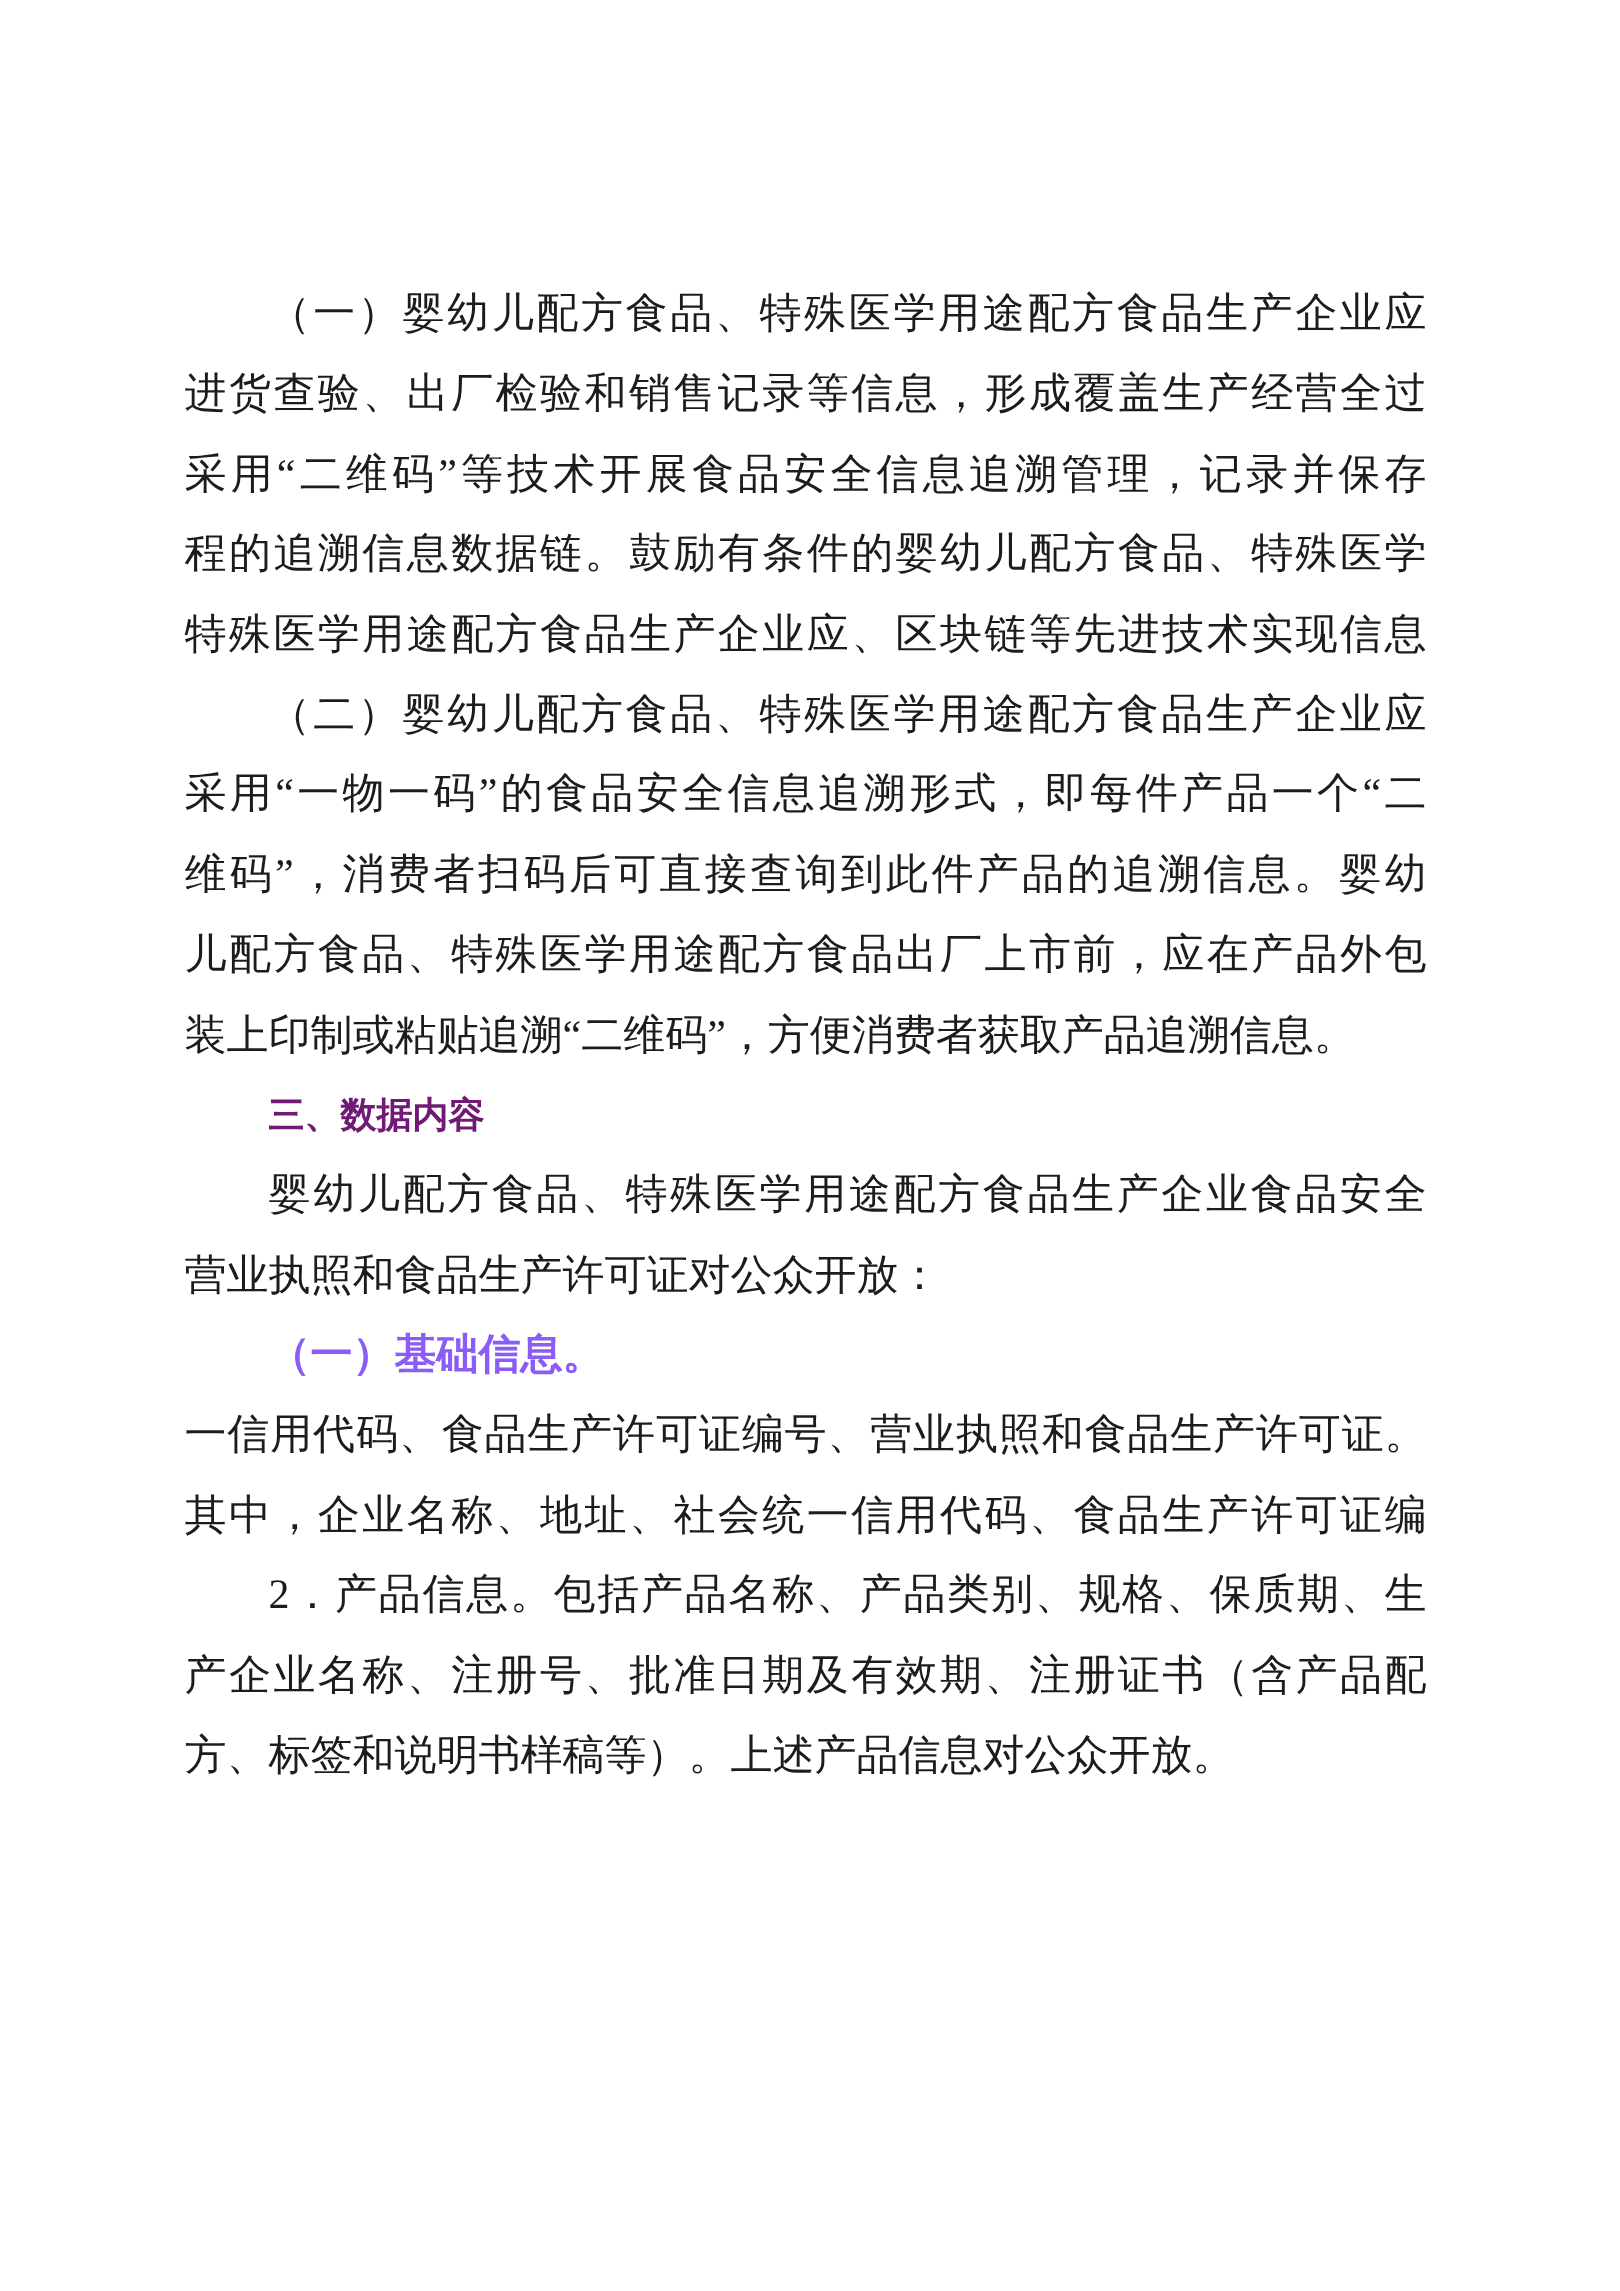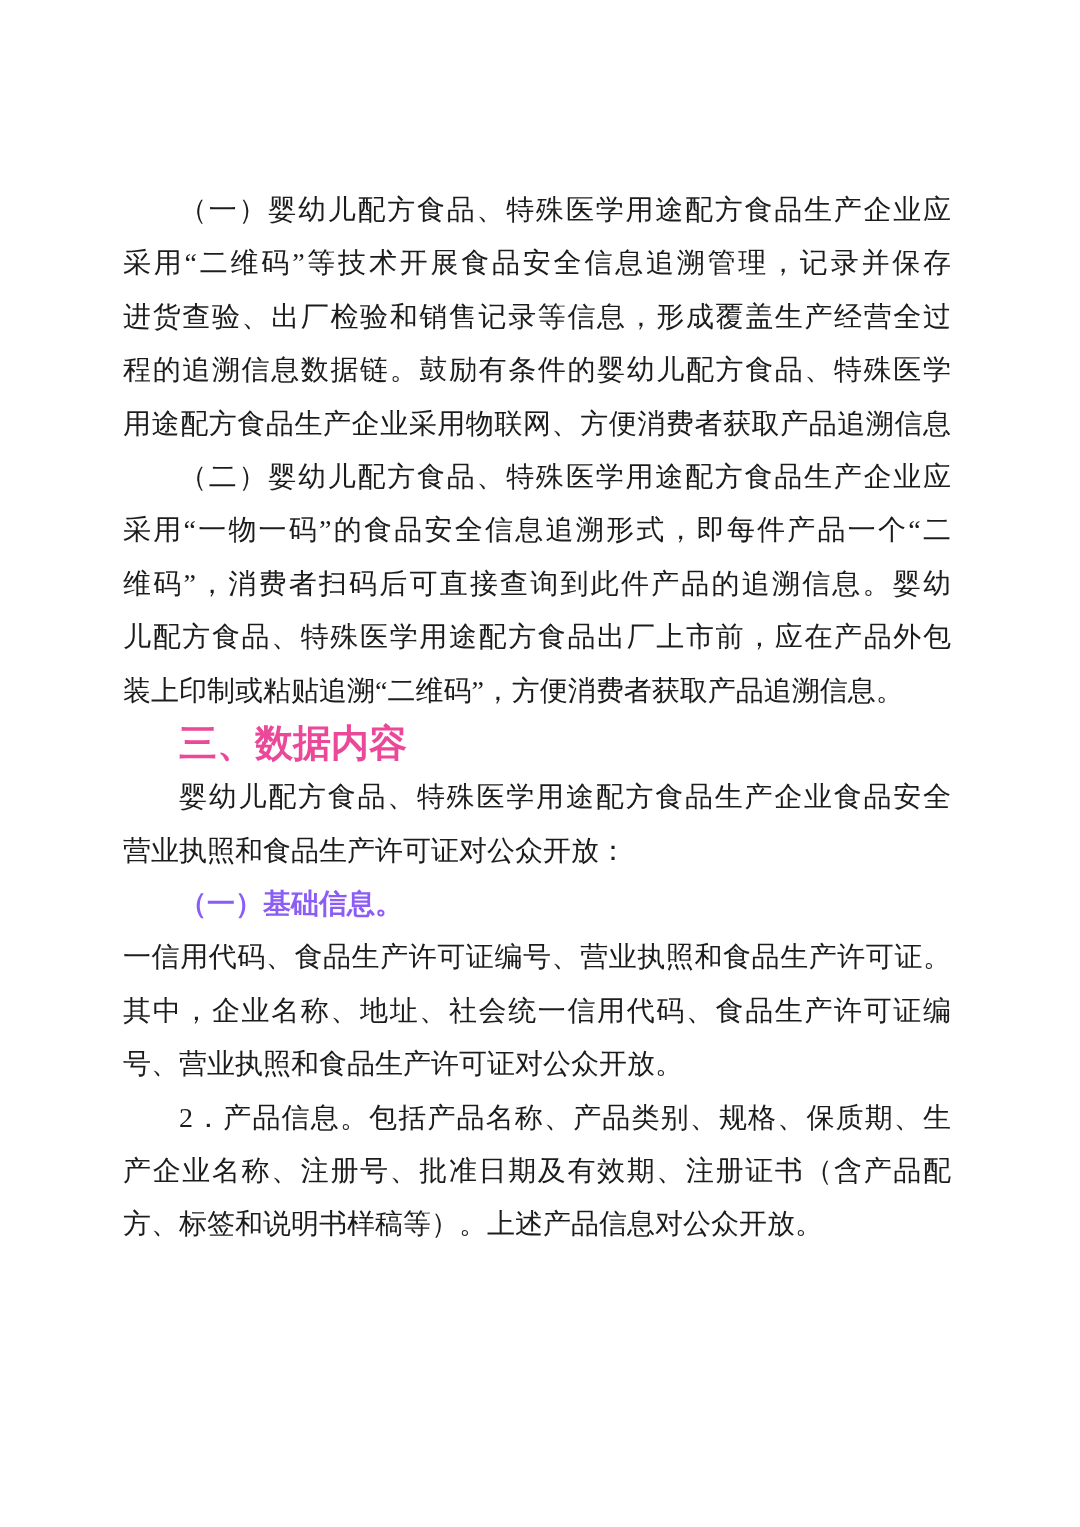--- a/index.html
+++ b/index.html
@@ -35,22 +35,22 @@
   .line.fill {
     text-align: justify;
     text-align-last: justify;
   }
   .line.indent {
     padding-left: 56px;
   }
   .para.heading .line {
     font-family: "Liberation Sans", "DejaVu Sans", sans-serif;
     font-weight: 700;
-    font-size: 38px;
-    color: #ec4899;
+    font-size: 24px;
+    color: #701a75;
   }
   .para.subheading .line {
     font-weight: 700;
     font-size: 28px;
     color: #8b5cf6;
   }
   .footer {
     position: absolute;
     left: 170px;
     top: 1362px;
@@ -61,24 +61,24 @@
     letter-spacing: 2px;
   }
 </style>
 </head>
 <body>
 
 <div class="page">
   <div class="content">
       <div class="para body">
         <div class="line indent fill">（一）婴幼儿配方食品、特殊医学用途配方食品生产企业应</div>
+        <div class="line fill">进货查验、出厂检验和销售记录等信息，形成覆盖生产经营全过</div>
         <div class="line fill">采用“二维码”等技术开展食品安全信息追溯管理，记录并保存</div>
-        <div class="line fill">进货查验、出厂检验和销售记录等信息，形成覆盖生产经营全过</div>
         <div class="line fill">程的追溯信息数据链。鼓励有条件的婴幼儿配方食品、特殊医学</div>
-        <div class="line fill">用途配方食品生产企业采用物联网、方便消费者获取产品追溯信息</div>
+        <div class="line fill">特殊医学用途配方食品生产企业应、区块链等先进技术实现信息</div>
       </div>
       <div class="para body">
         <div class="line indent fill">（二）婴幼儿配方食品、特殊医学用途配方食品生产企业应</div>
         <div class="line fill">采用“一物一码”的食品安全信息追溯形式，即每件产品一个“二</div>
         <div class="line fill">维码”，消费者扫码后可直接查询到此件产品的追溯信息。婴幼</div>
         <div class="line fill">儿配方食品、特殊医学用途配方食品出厂上市前，应在产品外包</div>
         <div class="line">装上印制或粘贴追溯“二维码”，方便消费者获取产品追溯信息。</div>
       </div>
       <div class="para heading">
         <div class="line indent">三、数据内容</div>
@@ -86,21 +86,20 @@
       <div class="para body">
         <div class="line indent fill">婴幼儿配方食品、特殊医学用途配方食品生产企业食品安全</div>
         <div class="line">营业执照和食品生产许可证对公众开放：</div>
       </div>
       <div class="para subheading">
         <div class="line indent">（一）基础信息。</div>
       </div>
       <div class="para body">
         <div class="line fill">一信用代码、食品生产许可证编号、营业执照和食品生产许可证。</div>
         <div class="line fill">其中，企业名称、地址、社会统一信用代码、食品生产许可证编</div>
-        <div class="line">号、营业执照和食品生产许可证对公众开放。</div>
       </div>
       <div class="para body">
         <div class="line indent fill">2．产品信息。包括产品名称、产品类别、规格、保质期、生</div>
         <div class="line fill">产企业名称、注册号、批准日期及有效期、注册证书（含产品配</div>
         <div class="line">方、标签和说明书样稿等）。上述产品信息对公众开放。</div>
       </div>
     </div>
   <div class="footer">— 6 —</div>
 </div>
 

